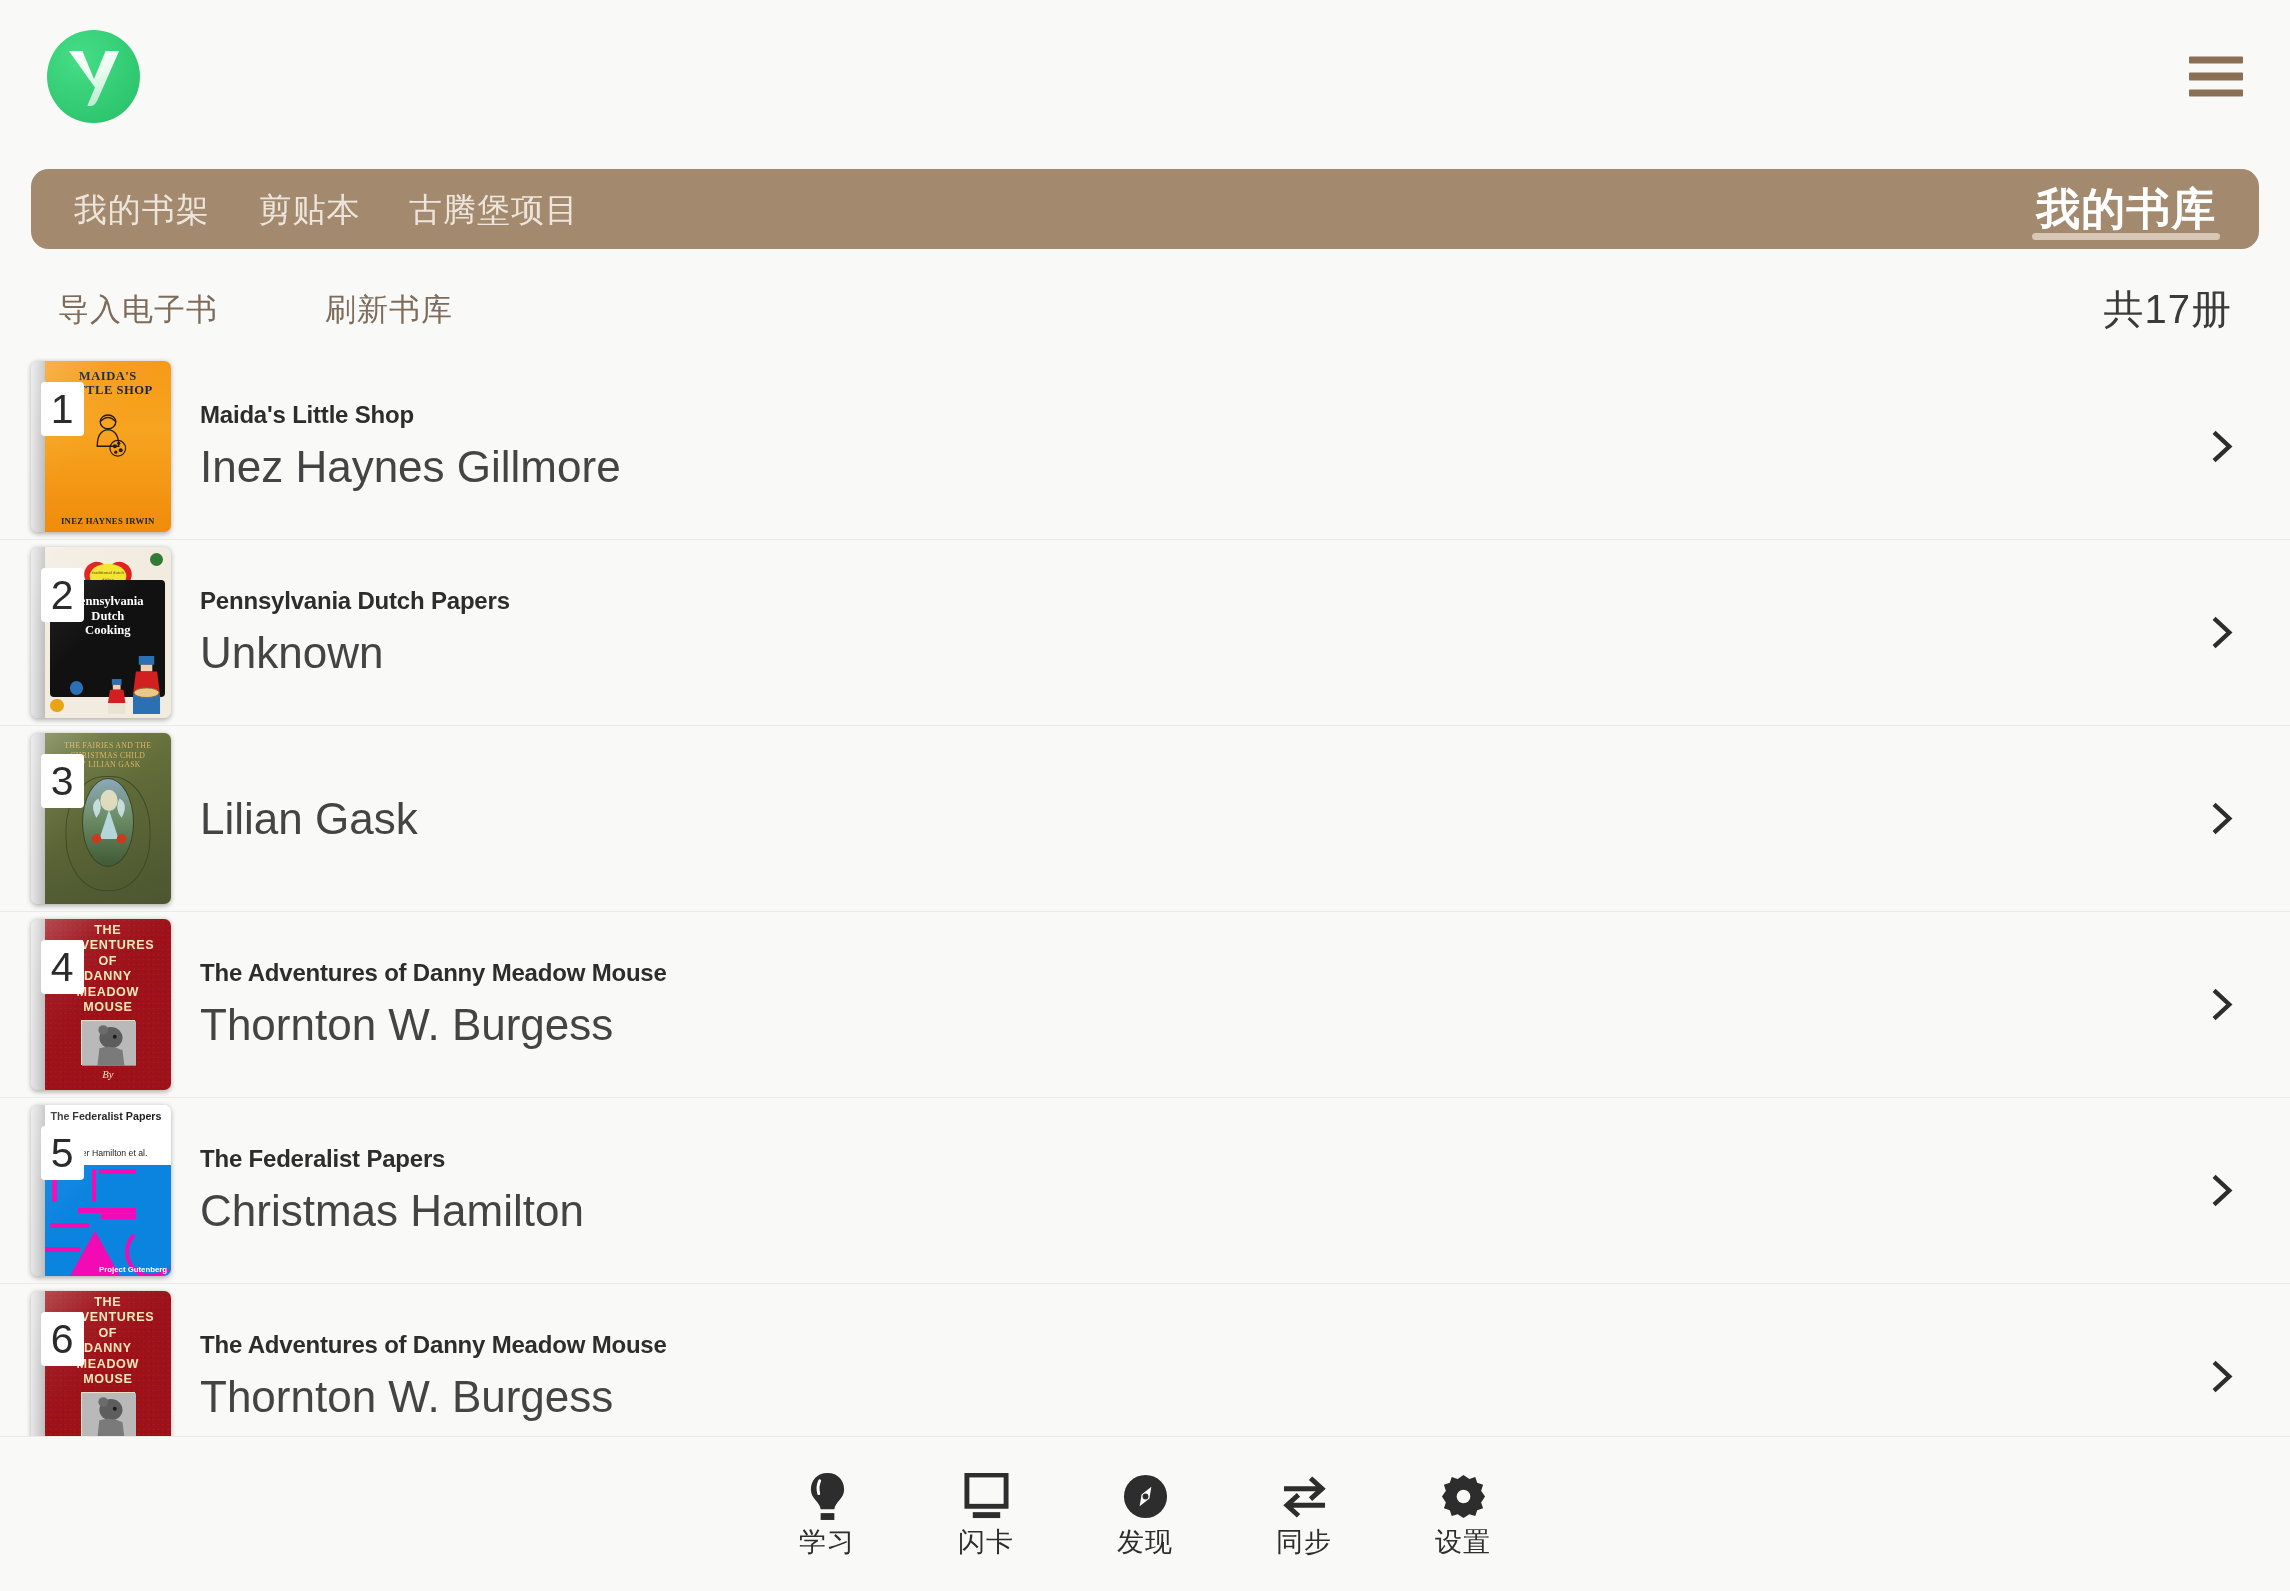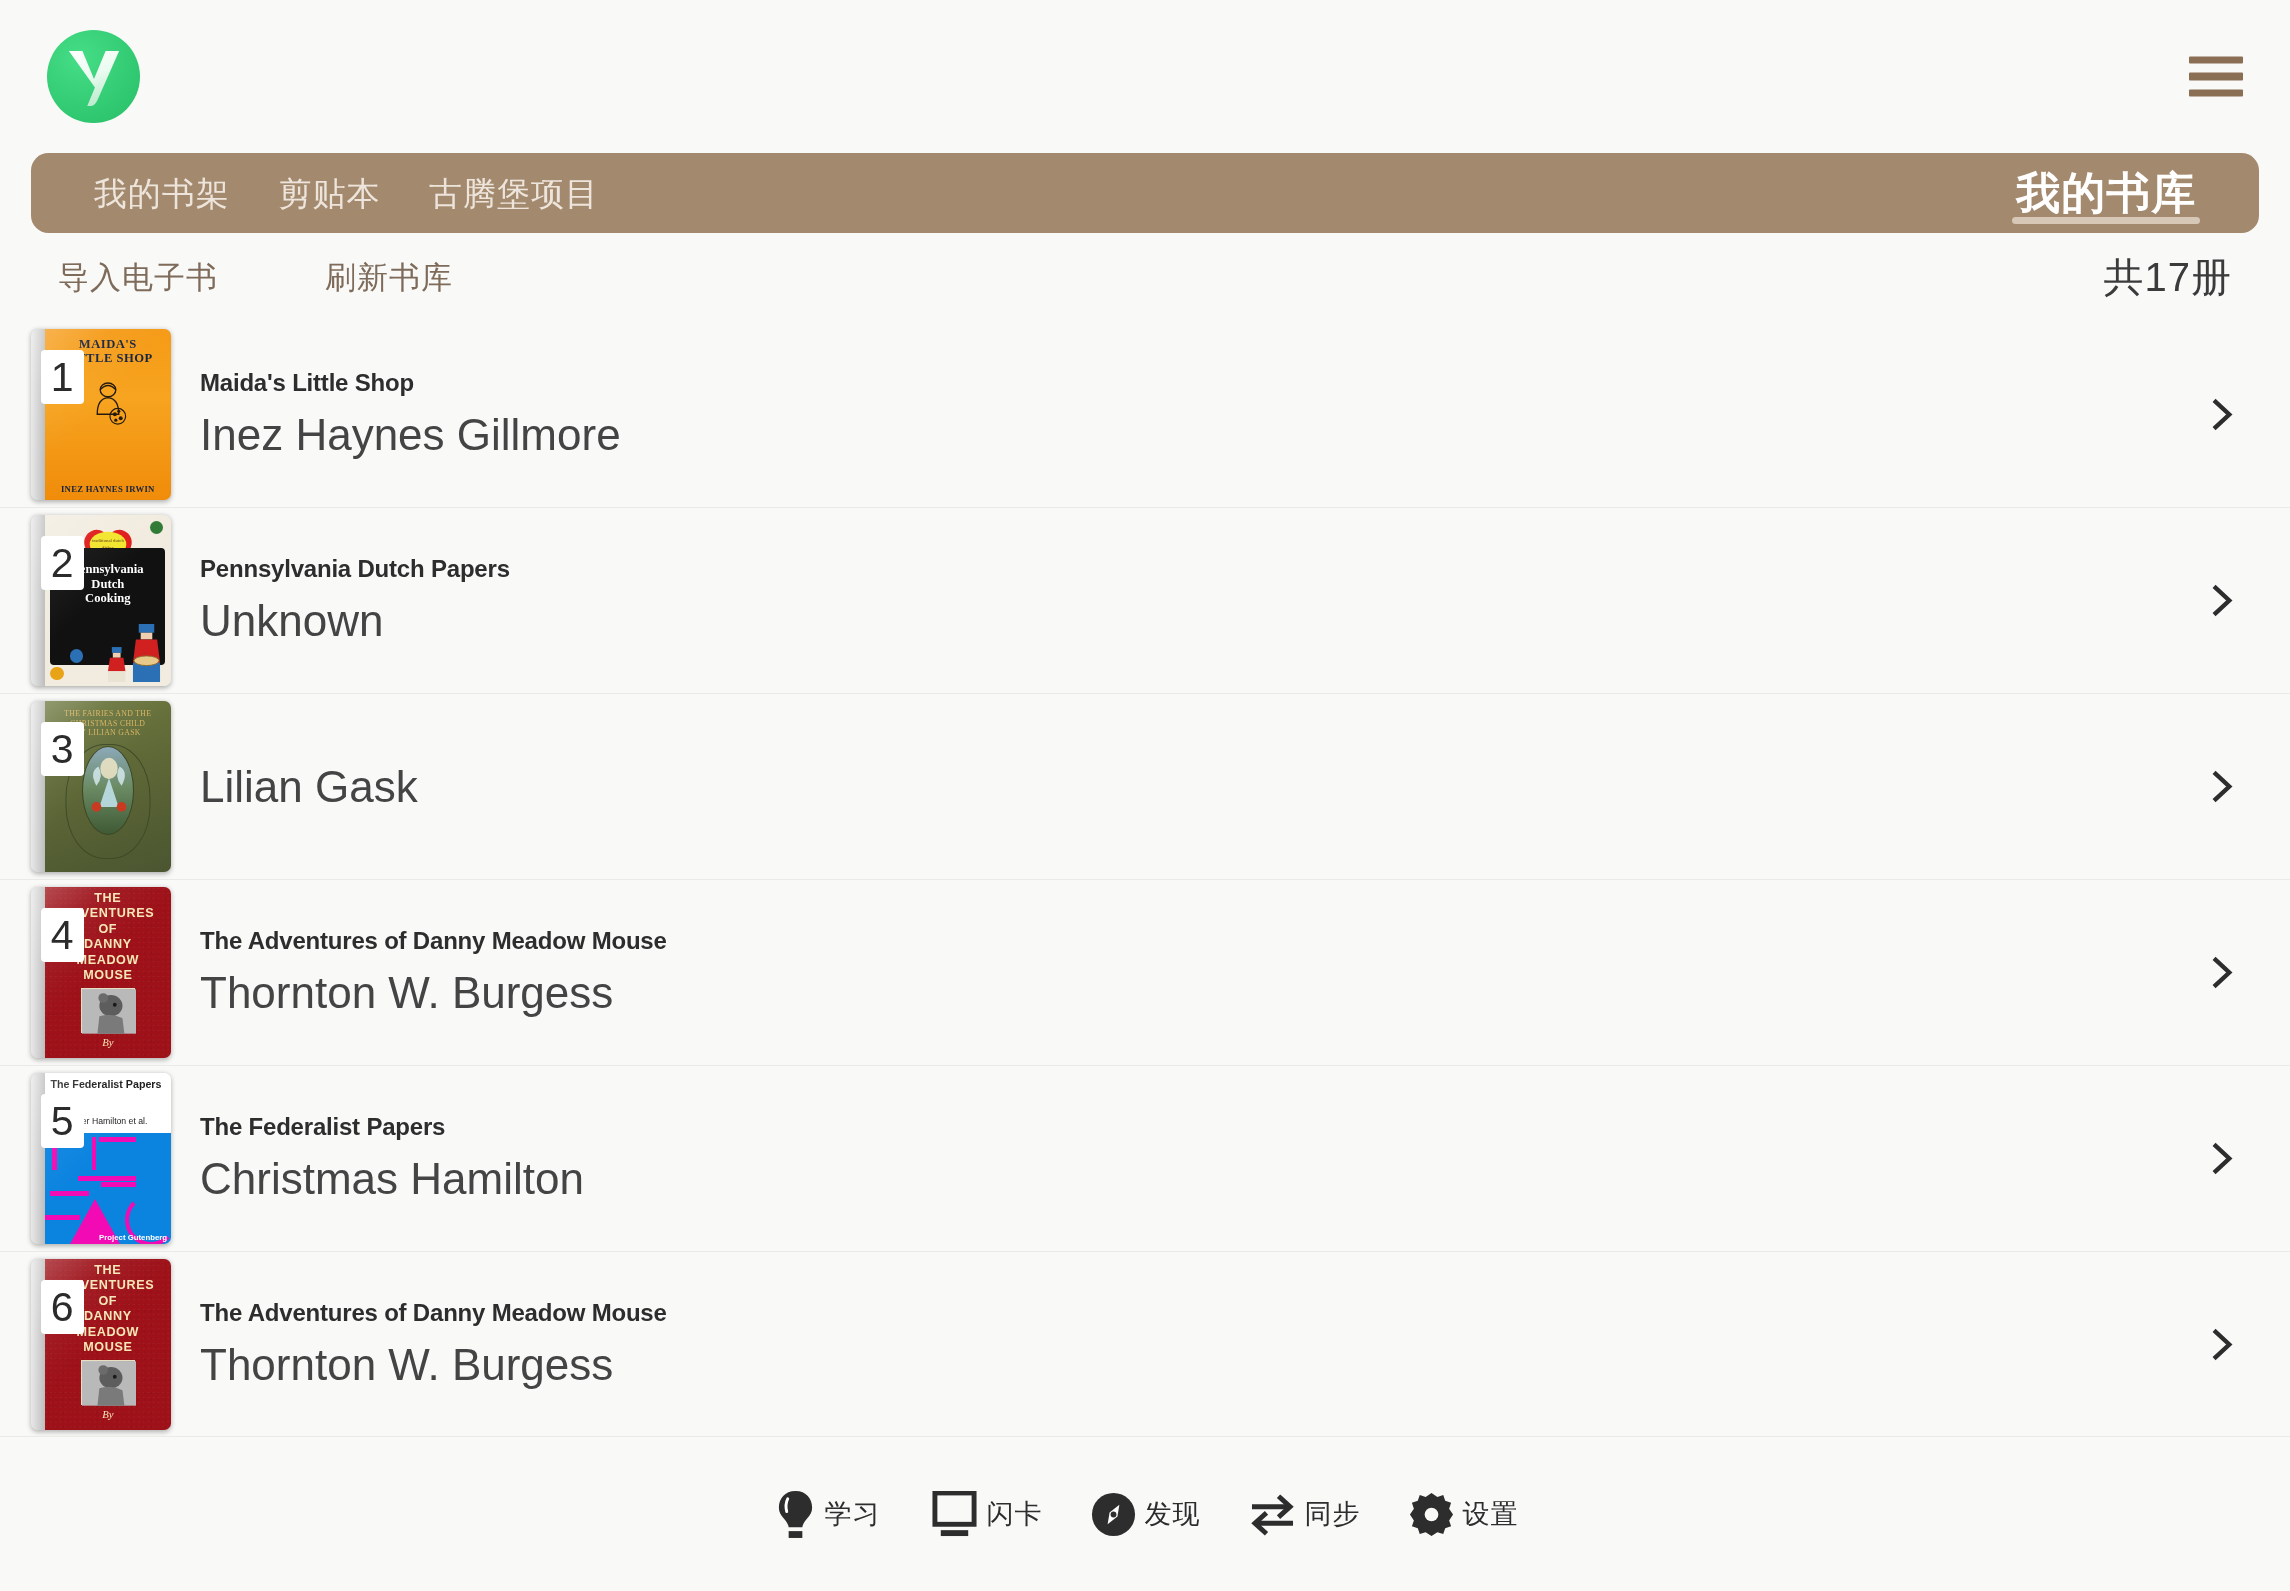--- a/index.html
+++ b/index.html
@@ -59,28 +59,28 @@
   .hamburger span {
     display: block;
     width: 100%;
     height: 7.8px;
     background: #8b6f55;
     border-radius: 1px;
   }
 
   
   .tabbar {
-    margin: 0 31px;
+    margin: 16px 31px;
     height: 80px;
     flex: 0 0 80px;
     background: #a3896d;
     border-radius: 17.5px;
     display: flex;
     align-items: stretch;
-    padding: 0 57px;
+    padding: 0 37px;
     position: relative;
   }
   .tabs-left {
     display: flex;
     align-items: center;
     gap: 37px;
   }
   .tab {
     color: #ede5dc;
     font-size: 33px;
@@ -249,21 +249,21 @@
     display: flex;
     align-items: center;
     justify-content: center;
     gap: 0;
     position: relative;
     z-index: 10;
   }
   .nav-item {
     width: 159px;
     display: flex;
-    flex-direction: row;
+    flex-direction: column;
     align-items: center;
     justify-content: center;
     gap: 7.8px;
     cursor: pointer;
   }
   .nav-icon {
     height: 50px;
     display: flex;
     align-items: center;
     justify-content: center;

